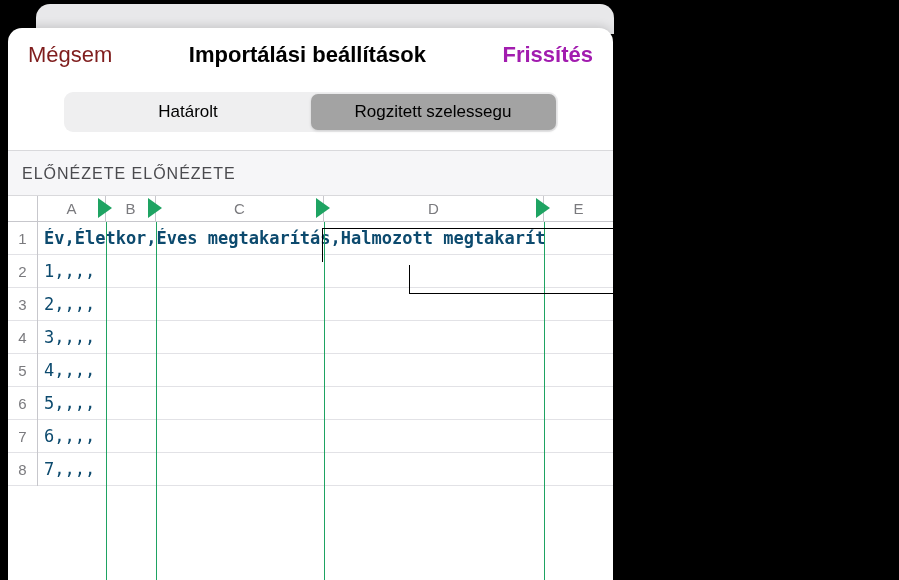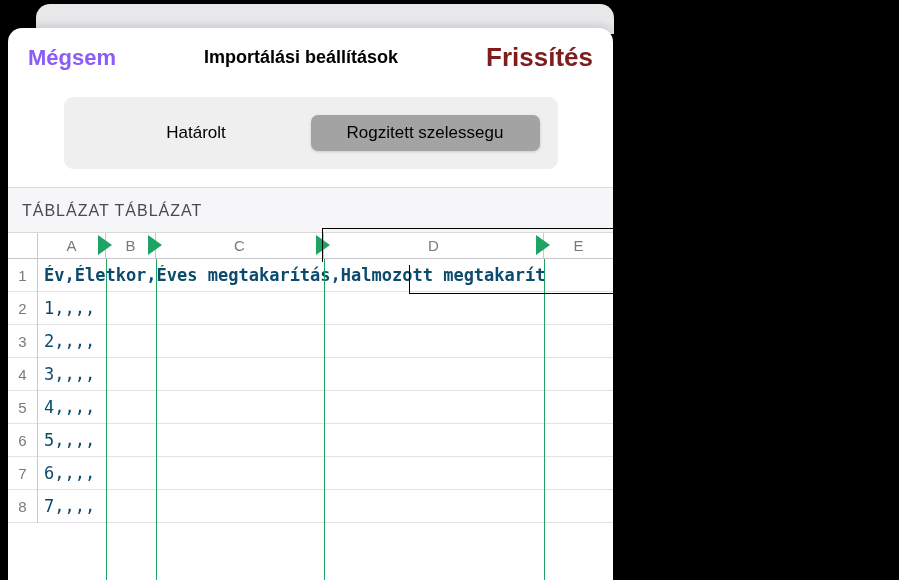--- a/index.html
+++ b/index.html
@@ -31,47 +31,47 @@
       overflow: hidden;
       box-shadow: 0 -2px 10px rgba(0,0,0,0.15);
     }
     .header {
       display: flex;
       align-items: center;
       justify-content: space-between;
       padding: 14px 20px 12px 20px;
     }
     .cancel-btn {
-      color: #8b5cf6;
+      color: #7f1d1d;
+      font-size: 22px;
+      font-weight: 400;
+      background: none;
+      border: none;
+      cursor: pointer;
+    }
+    .title {
+      font-size: 22px;
+      font-weight: 700;
+      color: #000;
+    }
+    .update-btn {
+      color: #a21caf;
       font-size: 22px;
       font-weight: 700;
       background: none;
       border: none;
       cursor: pointer;
     }
-    .title {
-      font-size: 18px;
-      font-weight: 700;
-      color: #000;
-    }
-    .update-btn {
-      color: #7f1d1d;
-      font-size: 26px;
-      font-weight: 700;
-      background: none;
-      border: none;
-      cursor: pointer;
-    }
     .segmented {
       display: flex;
       width: 494px;
       margin: 12px auto 18px auto;
       background: #efeff0;
       border-radius: 9px;
-      padding: 18px;
+      padding: 2px;
       justify-content: center;
     }
     .segment {
       flex: 1;
       text-align: center;
       padding: 8px 10px;
       font-size: 17px;
       color: #000;
       border-radius: 7px;
       cursor: pointer;
@@ -193,21 +193,21 @@
     <button class="cancel-btn">Mégsem</button>
     <div class="title">Importálási beállítások</div>
     <button class="update-btn">Frissítés</button>
   </div>
 
   <div class="segmented">
     <div class="segment">Határolt</div>
     <div class="segment active">Rogzitett szelessegu</div>
   </div>
 
-  <div class="preview-label">TÁBLÁZAT TÁBLÁZAT</div>
+  <div class="preview-label">ELŐNÉZETE ELŐNÉZETE</div>
 
   <div class="grid-wrap">
     <div class="col-headers">
       <div class="rownum-spacer"></div>
       <div class="col-head" style="width:68px">
         <span>A</span>
         <div class="marker"></div>
       </div>
       <div class="col-head" style="width:50px">
         <span>B</span>

